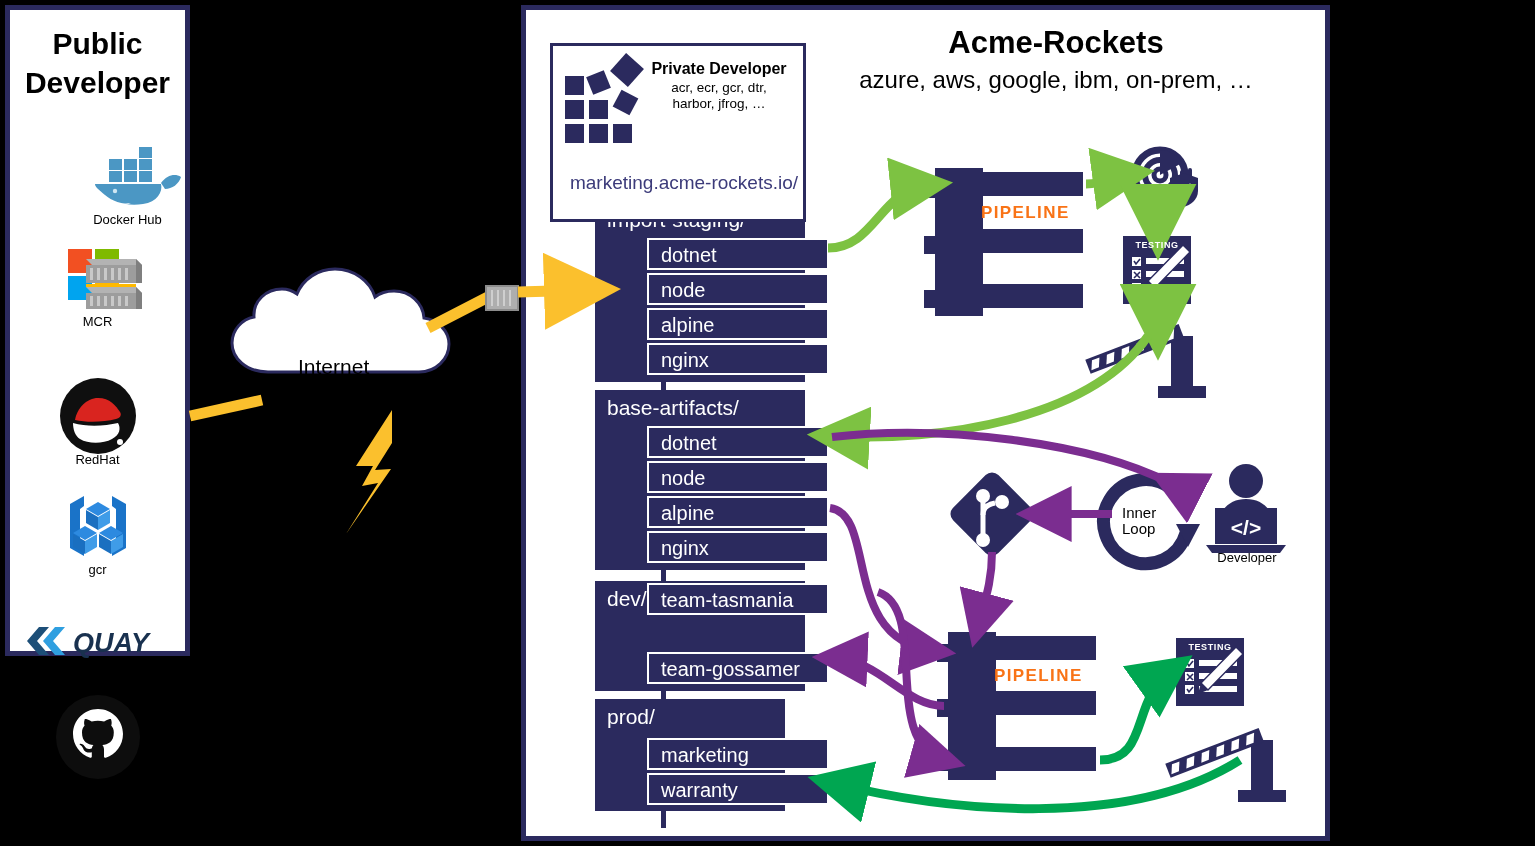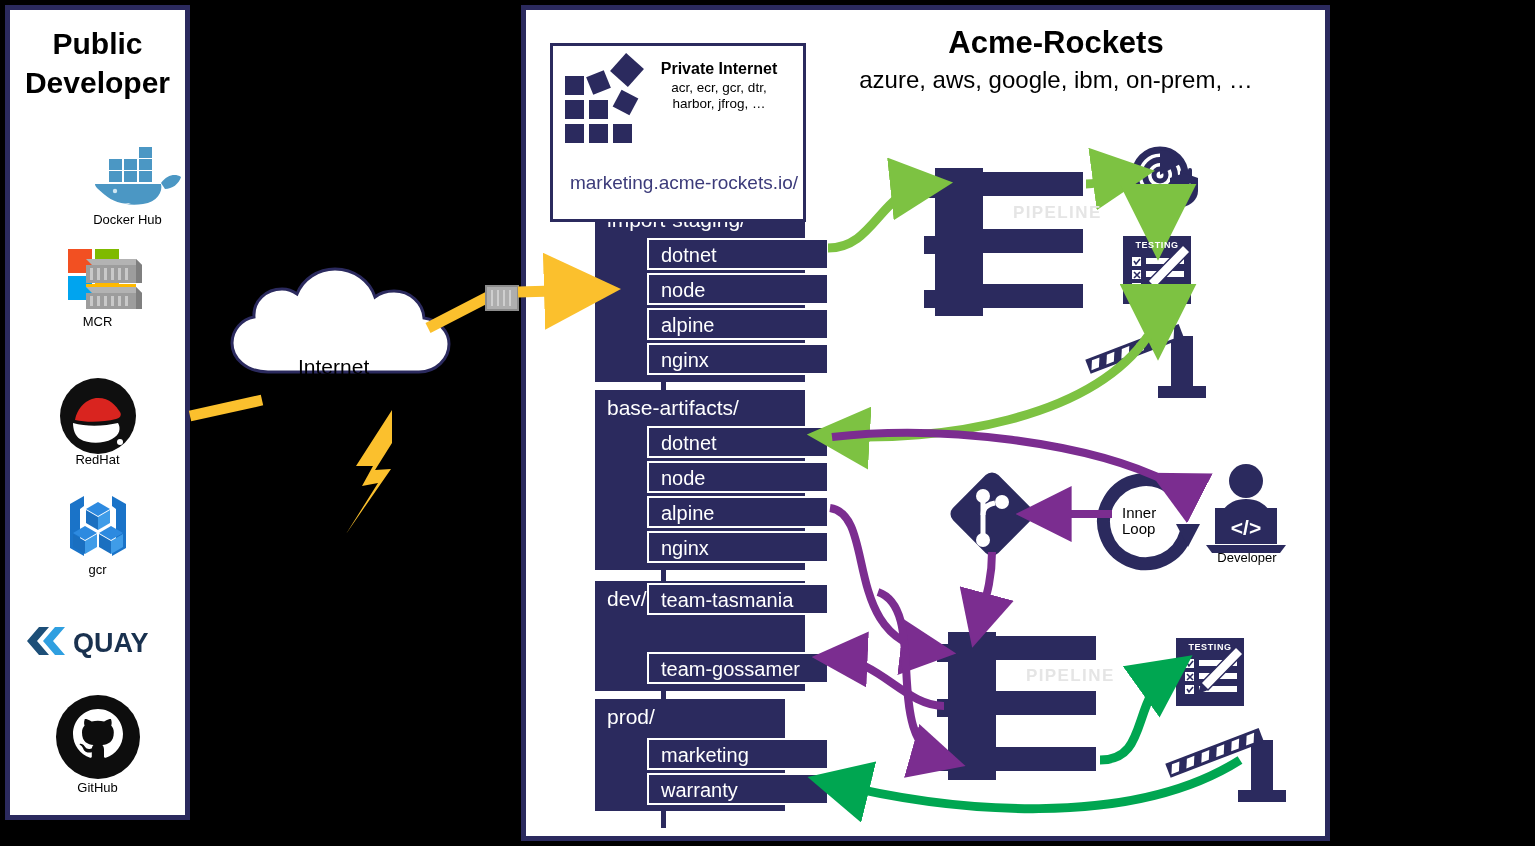--- a/index.html
+++ b/index.html
@@ -1,33 +1,33 @@
 <!DOCTYPE html>
 <html><head>
 <meta charset="utf-8">
 <style>
   html,body{margin:0;padding:0;background:#000;}
   body{width:1535px;height:846px;overflow:hidden;font-family:"Liberation Sans",sans-serif;}
   #stage{position:relative;width:1535px;height:846px;background:#000;}
 
   
   .panel{position:absolute;background:#fff;border:5px solid #2b2a5e;box-sizing:border-box;}
-  #left-panel{left:5px;top:5px;width:185px;height:815px;}
+  #left-panel{left:5px;top:5px;width:185px;height:651px;}
   #right-panel{left:521px;top:5px;width:809px;height:836px;}
 
   .reg-box{position:absolute;left:24px;top:33px;width:256px;height:179px;background:#fff;border:3px solid #2b2a5e;box-sizing:border-box;z-index:6;}
 
   
   .title{font-weight:bold;font-size:30px;color:#000;text-align:center;line-height:1.3;}
   .sub{font-size:24px;color:#000;text-align:center;}
   .caption{font-size:13px;color:#000;text-align:center;}
 
   
   .reg-item{position:absolute;width:185px;text-align:center;}
-  .reg-logo{height:72px;display:flex;align-items:center;justify-content:center;}
+  .reg-logo{height:72px;display:flex;align-items:center;justify-content:center;font-style:italic;}
 
   
   .pr-head{position:absolute;left:12px;top:14px;width:232px;display:flex;align-items:flex-start;}
   .pr-squares{width:74px;height:64px;position:relative;flex:0 0 74px;}
   .pr-squares i{position:absolute;background:#2b2a5e;display:block;}
   .pr-txt{flex:1;padding-left:2px;}
   .pr-title{font-weight:bold;font-size:16px;color:#000;text-align:center;line-height:1.1;}
   .pr-subs{font-size:13.5px;color:#000;text-align:center;line-height:1.25;margin-top:2px;}
   .pr-url{position:absolute;left:8px;top:126px;width:246px;text-align:center;font-size:19px;color:#3c3b7a;}
 
@@ -35,21 +35,21 @@
   .grp{position:absolute;background:#2b2a5e;color:#fff;box-sizing:border-box;}
   .grp-label{position:absolute;left:12px;top:6px;font-size:21px;color:#fff;white-space:nowrap;}
   .repo{position:absolute;background:#2b2a5e;border:2px solid #fff;box-sizing:border-box;color:#fff;
         font-size:20px;padding-left:12px;line-height:30px;height:32px;white-space:nowrap;}
   .tree-stem{position:absolute;background:#2b2a5e;width:5px;}
 
   
   svg.ov{position:absolute;left:0;top:0;width:1535px;height:846px;overflow:visible;pointer-events:none;}
 
   .lbl-sm{position:absolute;font-size:13px;color:#000;text-align:center;}
-  .pipe-word{position:absolute;font-weight:bold;font-size:17px;letter-spacing:1.4px;color:#e5e5e5;margin-left:32px;}
+  .pipe-word{position:absolute;font-weight:bold;font-size:17px;letter-spacing:1.4px;color:#f97316;}
   .inner-loop-txt{position:absolute;font-size:15px;color:#000;text-align:left;line-height:1.05;}
   .testing-word{position:absolute;font-weight:bold;font-size:9px;letter-spacing:.6px;color:#fff;text-align:center;width:100%;}
   .cloud-txt{position:absolute;font-size:21px;color:#000;}
 </style>
 </head>
 <body>
 
 <div id="stage">
 
   <div class="panel" id="left-panel">
@@ -182,21 +182,21 @@
           <i style="left:0;top:40px;width:19px;height:19px;"></i>
           <i style="left:24px;top:40px;width:19px;height:19px;"></i>
           <i style="left:0;top:64px;width:19px;height:19px;"></i>
           <i style="left:24px;top:64px;width:19px;height:19px;"></i>
           <i style="left:48px;top:64px;width:19px;height:19px;"></i>
           <i style="left:24px;top:13px;width:19px;height:19px;transform:rotate(-22deg);"></i>
           <i style="left:50px;top:-2px;width:24px;height:24px;transform:rotate(42deg);"></i>
           <i style="left:51px;top:33px;width:19px;height:19px;transform:rotate(28deg);"></i>
         </div>
         <div class="pr-txt">
-          <div class="pr-title">Private Internet</div>
+          <div class="pr-title">Private Developer</div>
           <div class="pr-subs">
             <div>acr, ecr, gcr, dtr,</div>
             <div>harbor, jfrog, …</div>
           </div>
         </div>
       </div>
       <div class="pr-url">marketing.acme-rockets.io/</div>
     </div>
 
     <div class="tree-stem" style="left:135px;top:190px;height:28px;"></div>

